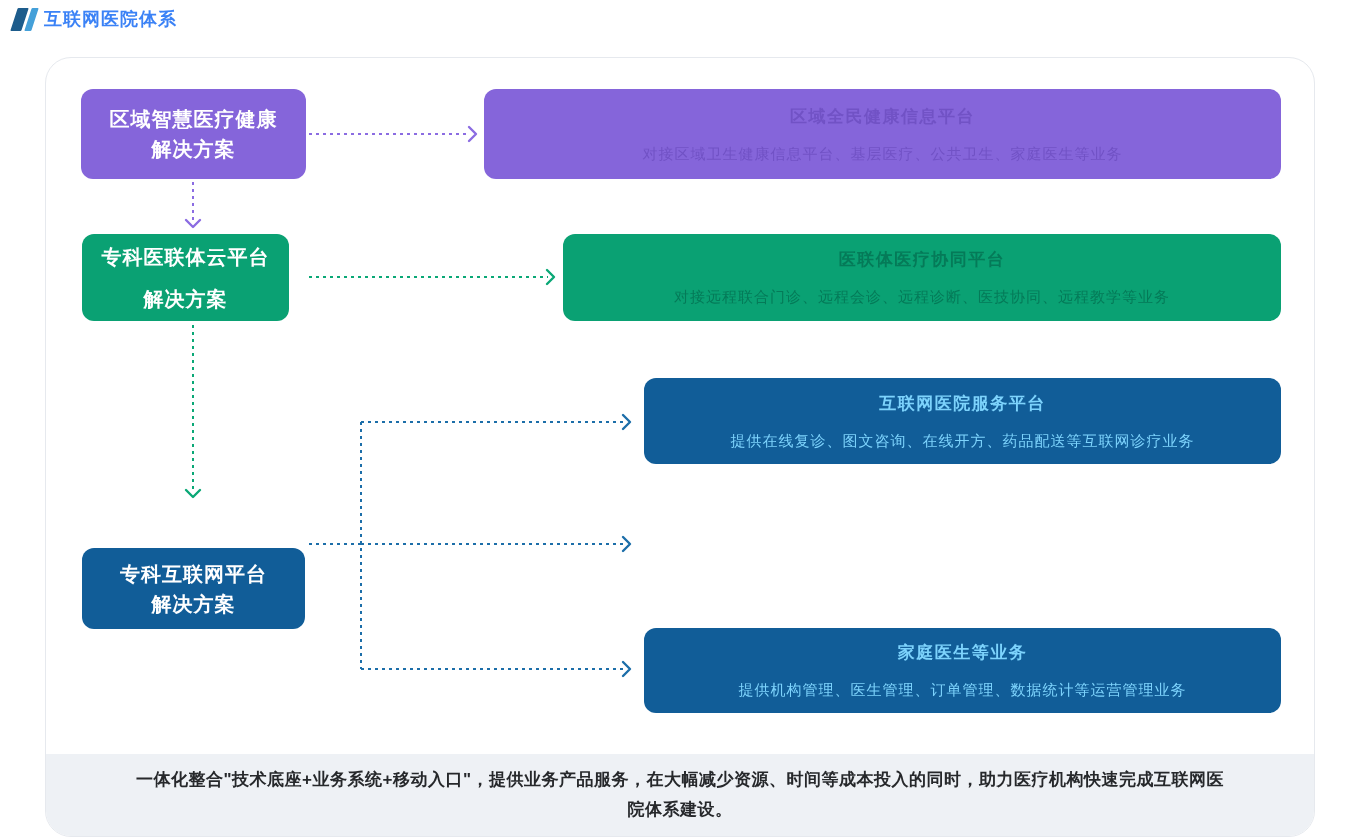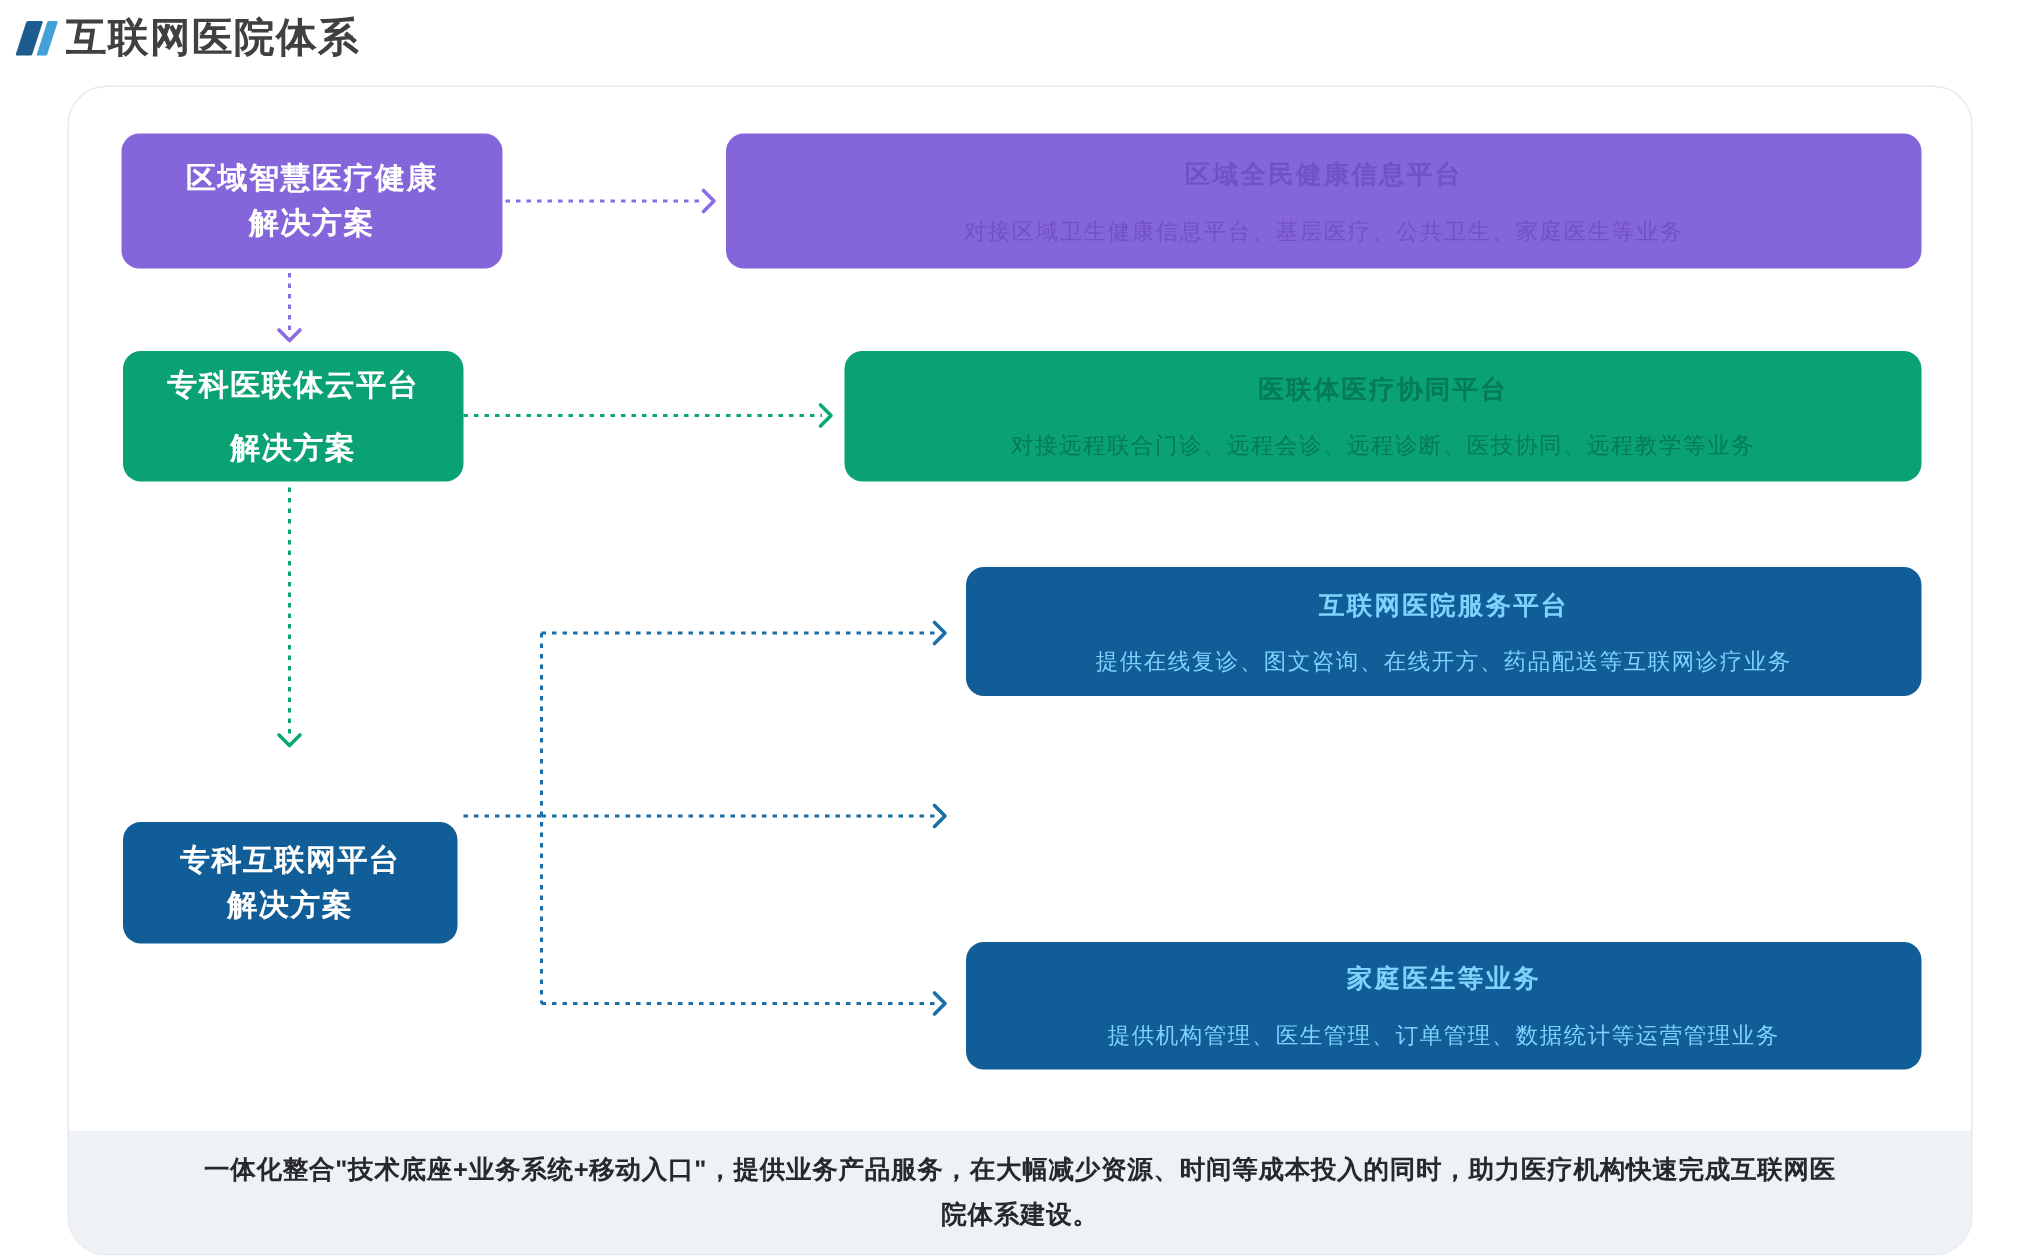--- a/index.html
+++ b/index.html
@@ -4,42 +4,42 @@
 <style>
   html,body{margin:0;padding:0;background:#ffffff;}
   body{width:1360px;height:837px;position:relative;font-family:"Liberation Sans","DejaVu Sans",sans-serif;overflow:hidden;}
 
   
   .header{position:absolute;left:14px;top:7px;display:flex;align-items:center;}
   .logo{display:flex;margin-right:9px;}
   .logo .bar{display:inline-block;height:23px;transform:skewX(-18deg);border-radius:1px;}
   .logo .bar1{width:11px;background:#1d5c8c;margin-right:3px;}
   .logo .bar2{width:7px;background:#44a0d9;}
-  .page-title{font-size:27px;font-weight:bold;color:#404040;letter-spacing:1px;}
+  .page-title{font-size:18px;font-weight:bold;color:#3b82f6;letter-spacing:1px;}
 
   
   .card{position:absolute;left:45px;top:57px;width:1270px;height:780px;background:#ffffff;
         border:1.5px solid #e6e9ee;border-radius:26px;box-sizing:border-box;}
 
   .node{position:absolute;border-radius:12px;display:flex;flex-direction:column;align-items:center;justify-content:center;box-sizing:border-box;}
   .left-node{color:#ffffff;font-size:20px;font-weight:bold;line-height:30px;text-align:center;letter-spacing:1px;}
   .purple-bg{background:#8565da;}
   .green-bg{background:#0aa173;}
   .blue-bg{background:#115d98;}
 
   .right-node{text-align:center;padding:10px 20px;}
   .right-node .rn-title{font-size:17px;font-weight:bold;letter-spacing:1.5px;margin-bottom:17px;}
   .right-node .rn-desc{font-size:15px;letter-spacing:1px;}
   .purple-fg{color:#7152c5;}
   .green-fg{color:#057a58;}
   .blue-fg{color:#7dd3fc;}
 
   
-  #lnode0{left:35px;top:31px;width:254px;height:90px;}
-  #lnode1{left:36px;top:176px;width:227px;height:87px;gap:12px;}
+  #lnode0{left:35px;top:31px;width:225px;height:90px;}
+  #lnode1{left:36px;top:176px;width:207px;height:87px;gap:12px;}
   #lnode2{left:36px;top:446px;width:223px;height:81px;margin-top:44px;}
   #rnode0{left:438px;top:31px;width:797px;height:90px;}
   #rnode1{left:517px;top:176px;width:718px;height:87px;}
   #rnode2{left:598px;top:320px;width:637px;height:86px;}
   #rnode3{left:598px;top:445px;width:637px;height:86px;}
   #rnode4{left:598px;top:570px;width:637px;height:85px;}
 
   .connectors{position:absolute;left:0;top:0;width:1270px;height:780px;pointer-events:none;}
 
   

